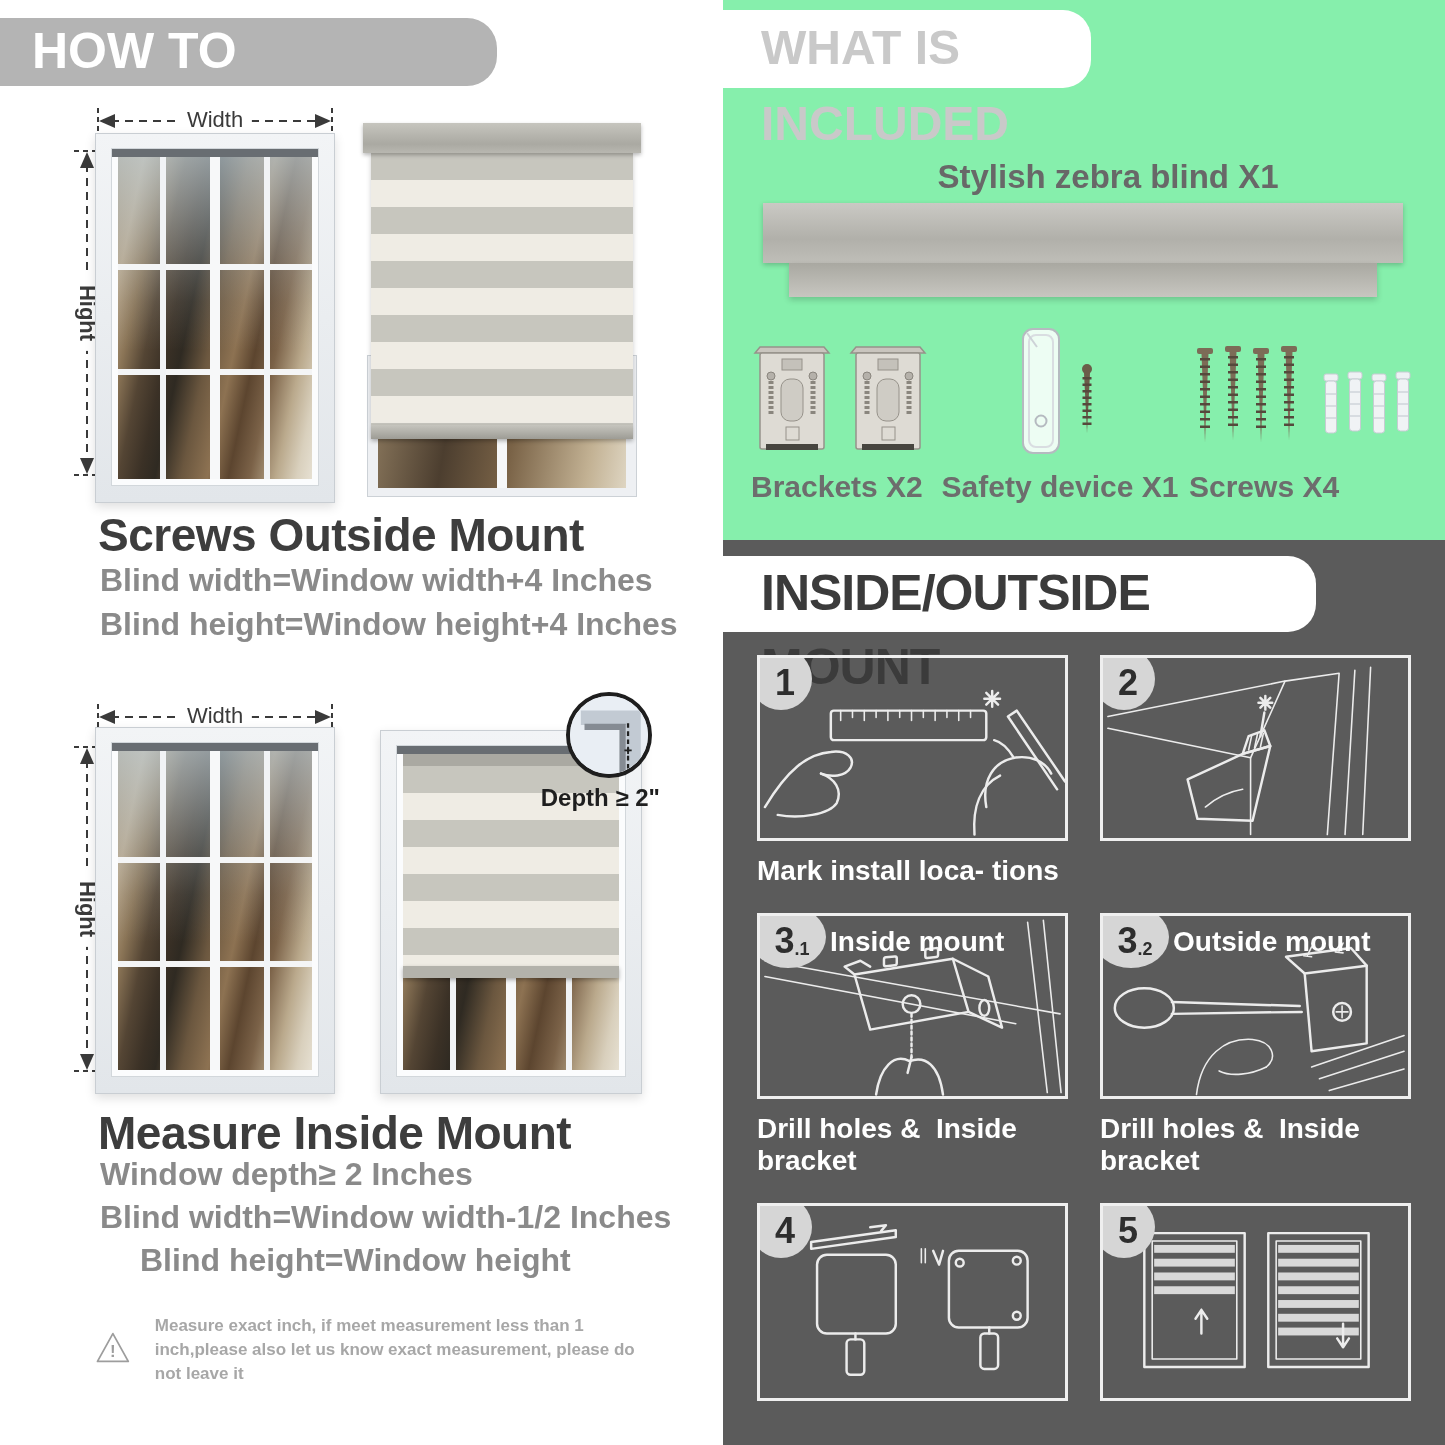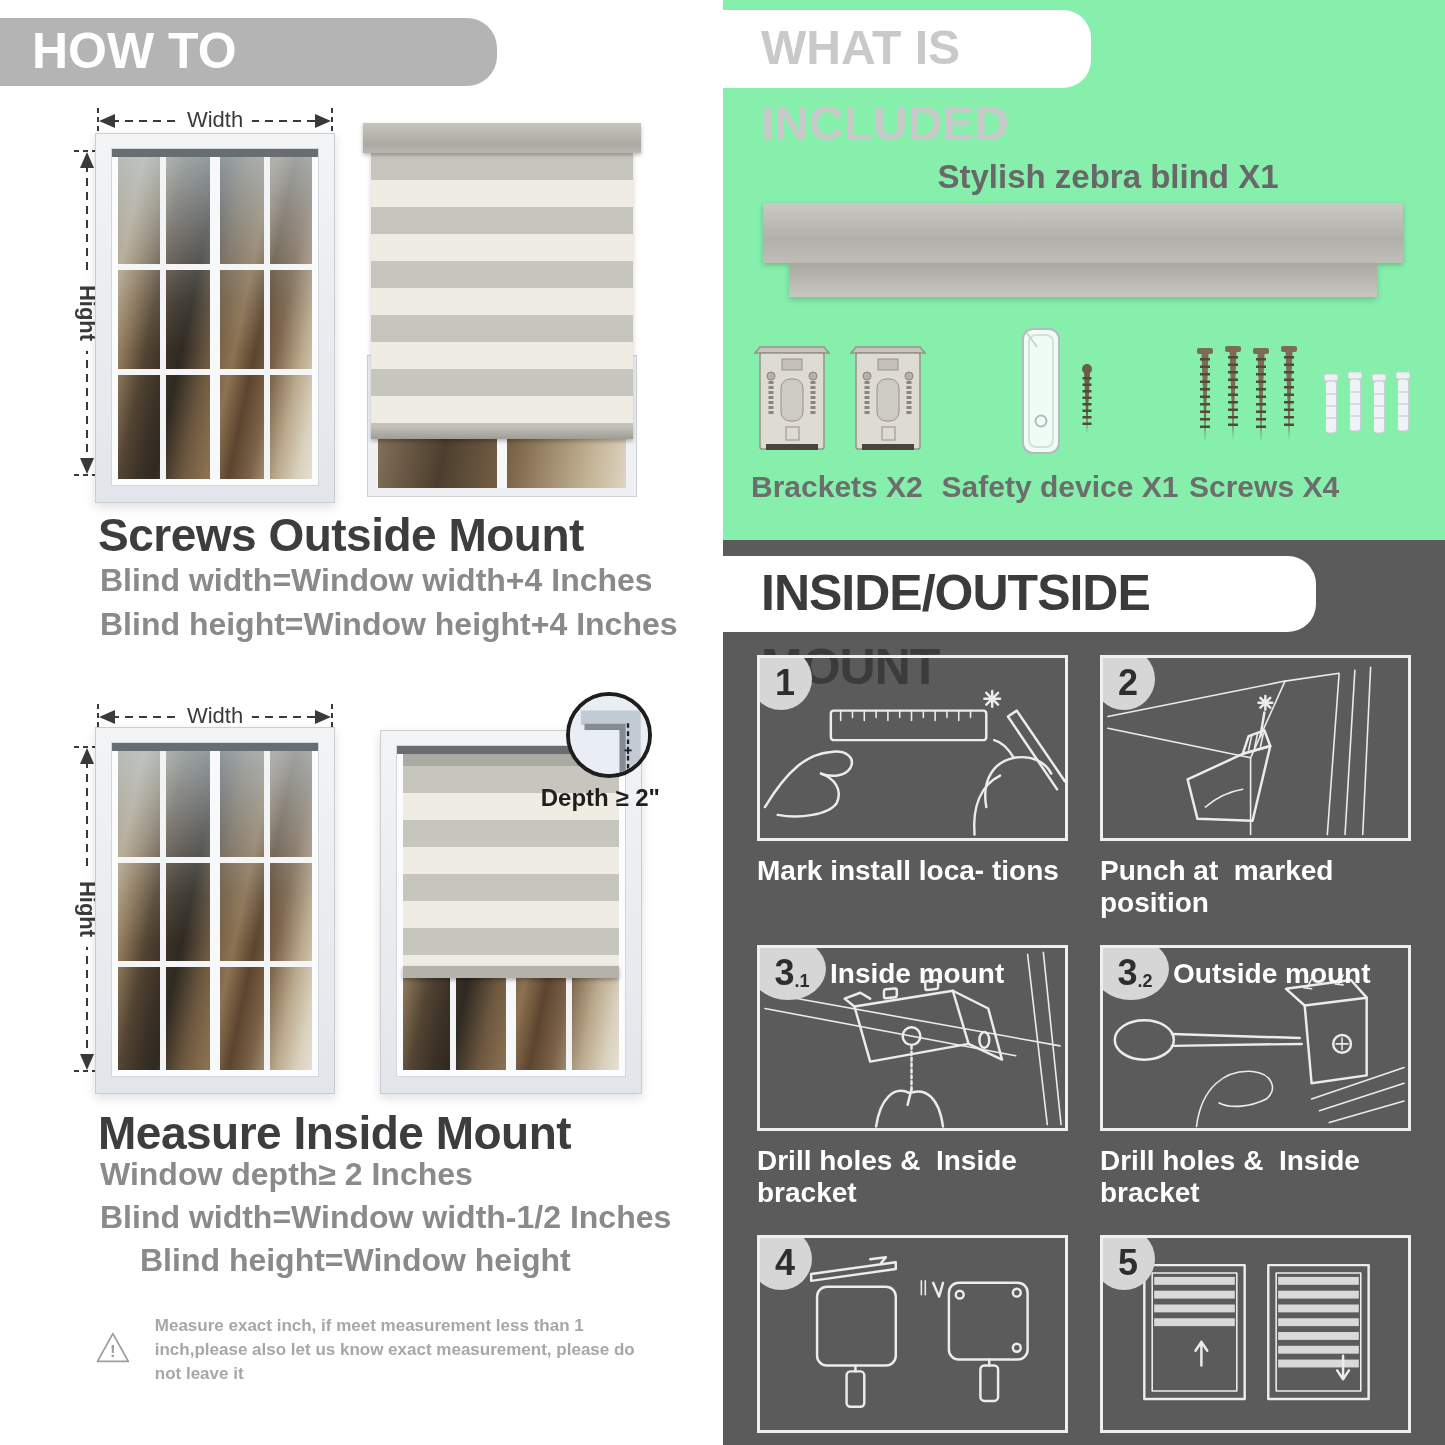--- a/index.html
+++ b/index.html
@@ -336,21 +336,20 @@
               <path class="thin" d="M148 92 l3 -14 M154 90 l3 -14 M160 89 l3 -14"></path>
               <path d="M96 162 L86 122 L142 96 L170 88 L152 164 Z"></path>
               <path class="thin" d="M104 150 C116 140 130 134 142 132"></path>
             </svg>
             <div class="badge">
               <span class="n">2</span>
                 <span class="s"></span>
             </div>
             <div class="step-title"></div>
           </div>
-          <div class="caption">Punch at  marked position</div>
         </div>
 
         <div class="step">
           <div class="panel">
             <svg class="art" viewBox="0 0 310 180">
               <path class="thin" d="M5 44 L305 98 M5 60 L260 108 M272 5 L292 178 M288 3 L306 178"></path>
               <path d="M96 58 L196 42 L212 96 L112 114 Z"></path>
               <path d="M196 42 L232 60 L246 112 L212 96"></path>
               <path d="M96 58 L86 50 L102 44 L112 50"></path>
               <rect x="126" y="54" width="13" height="9" rx="2" transform="skewY(-6)"></rect>

